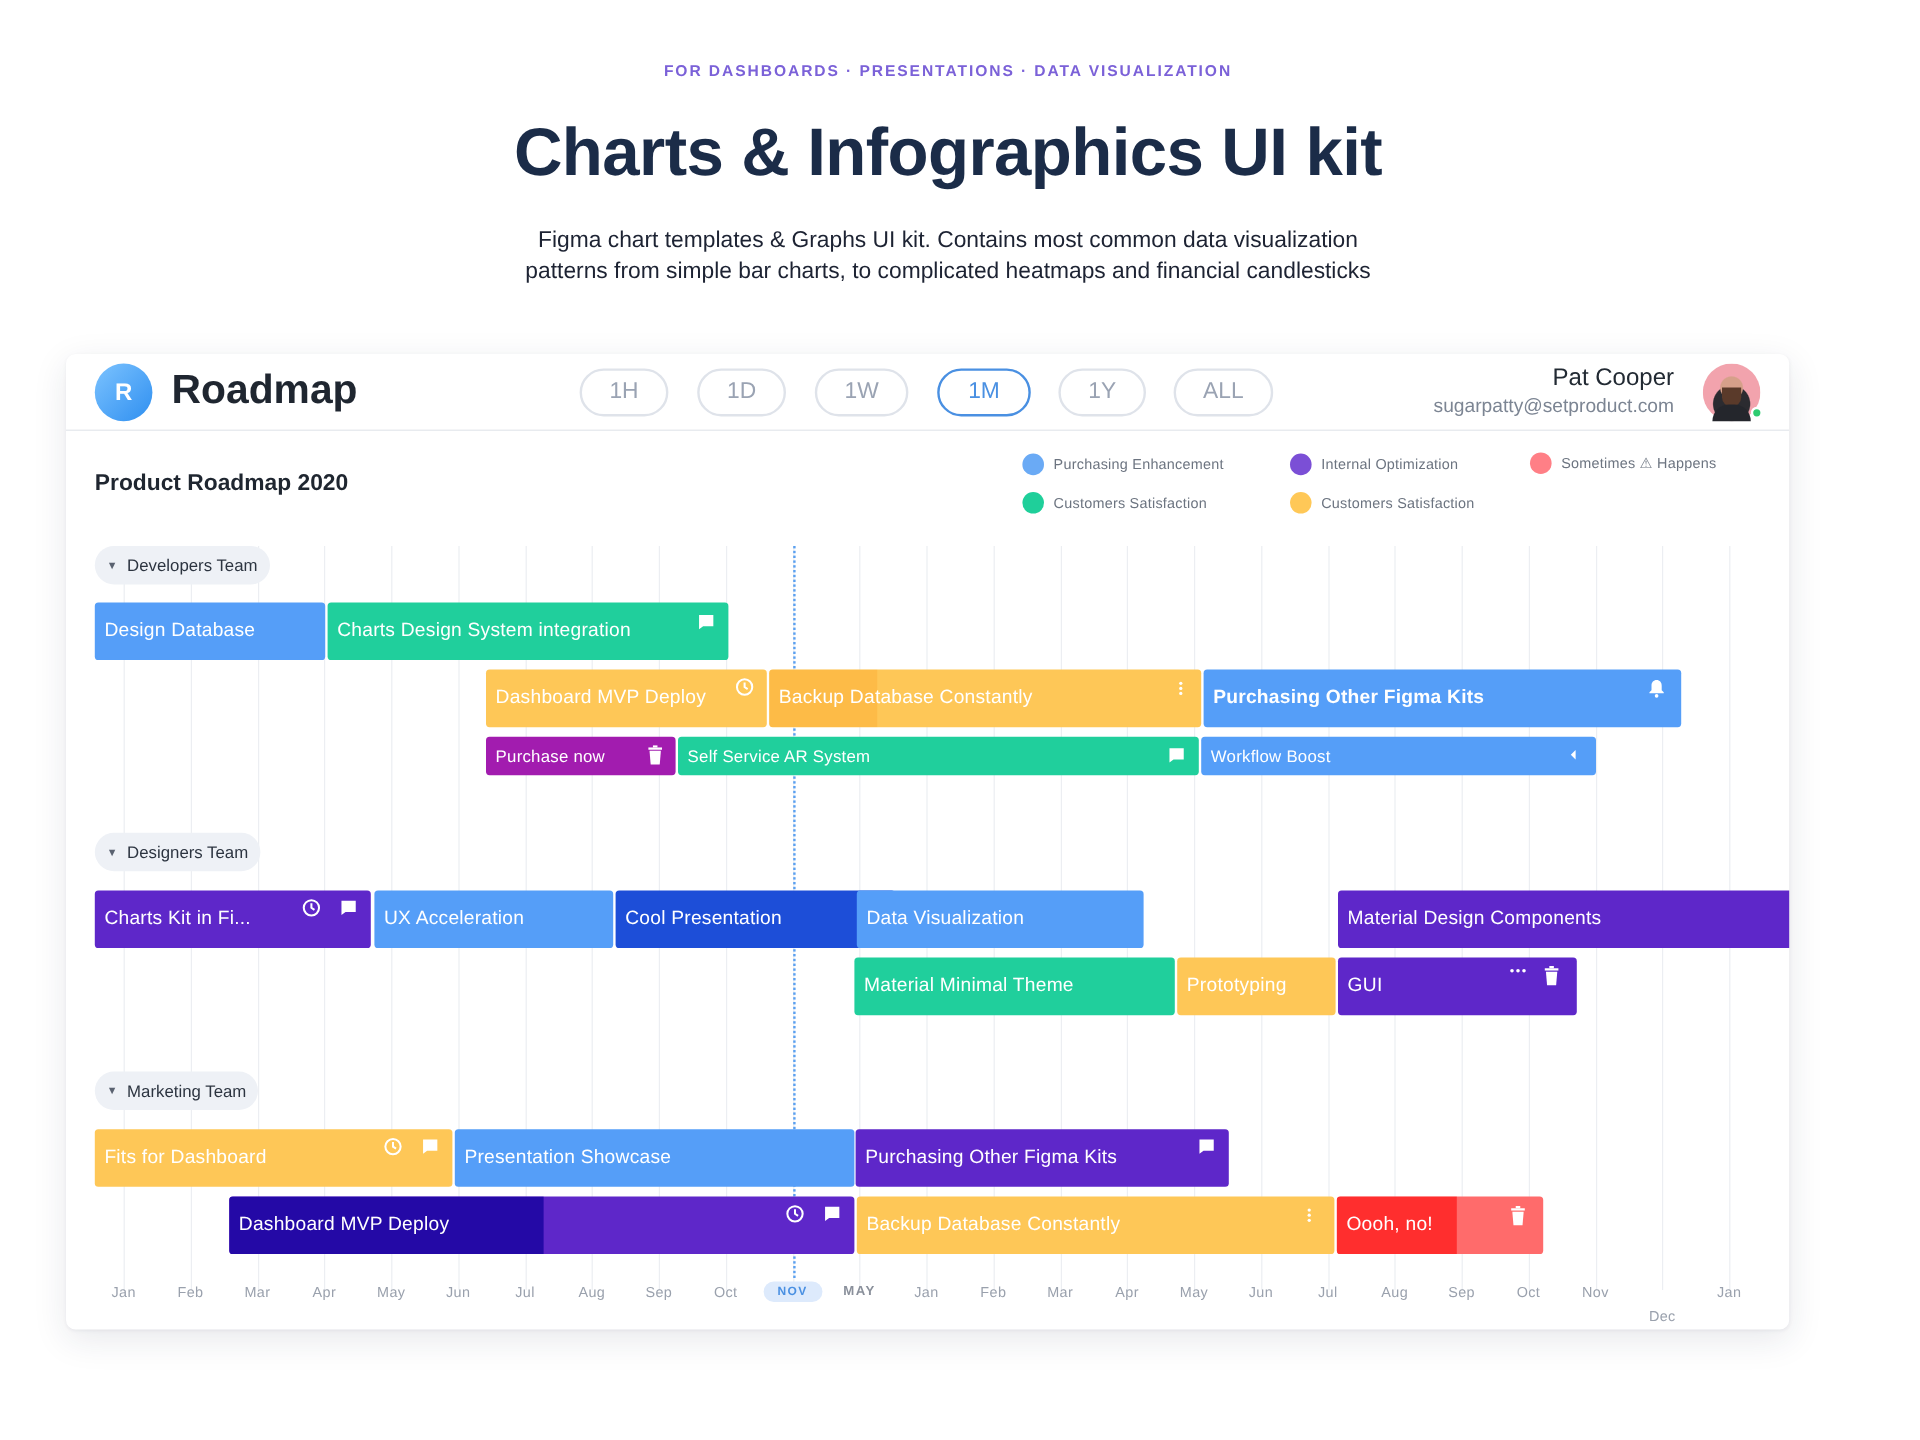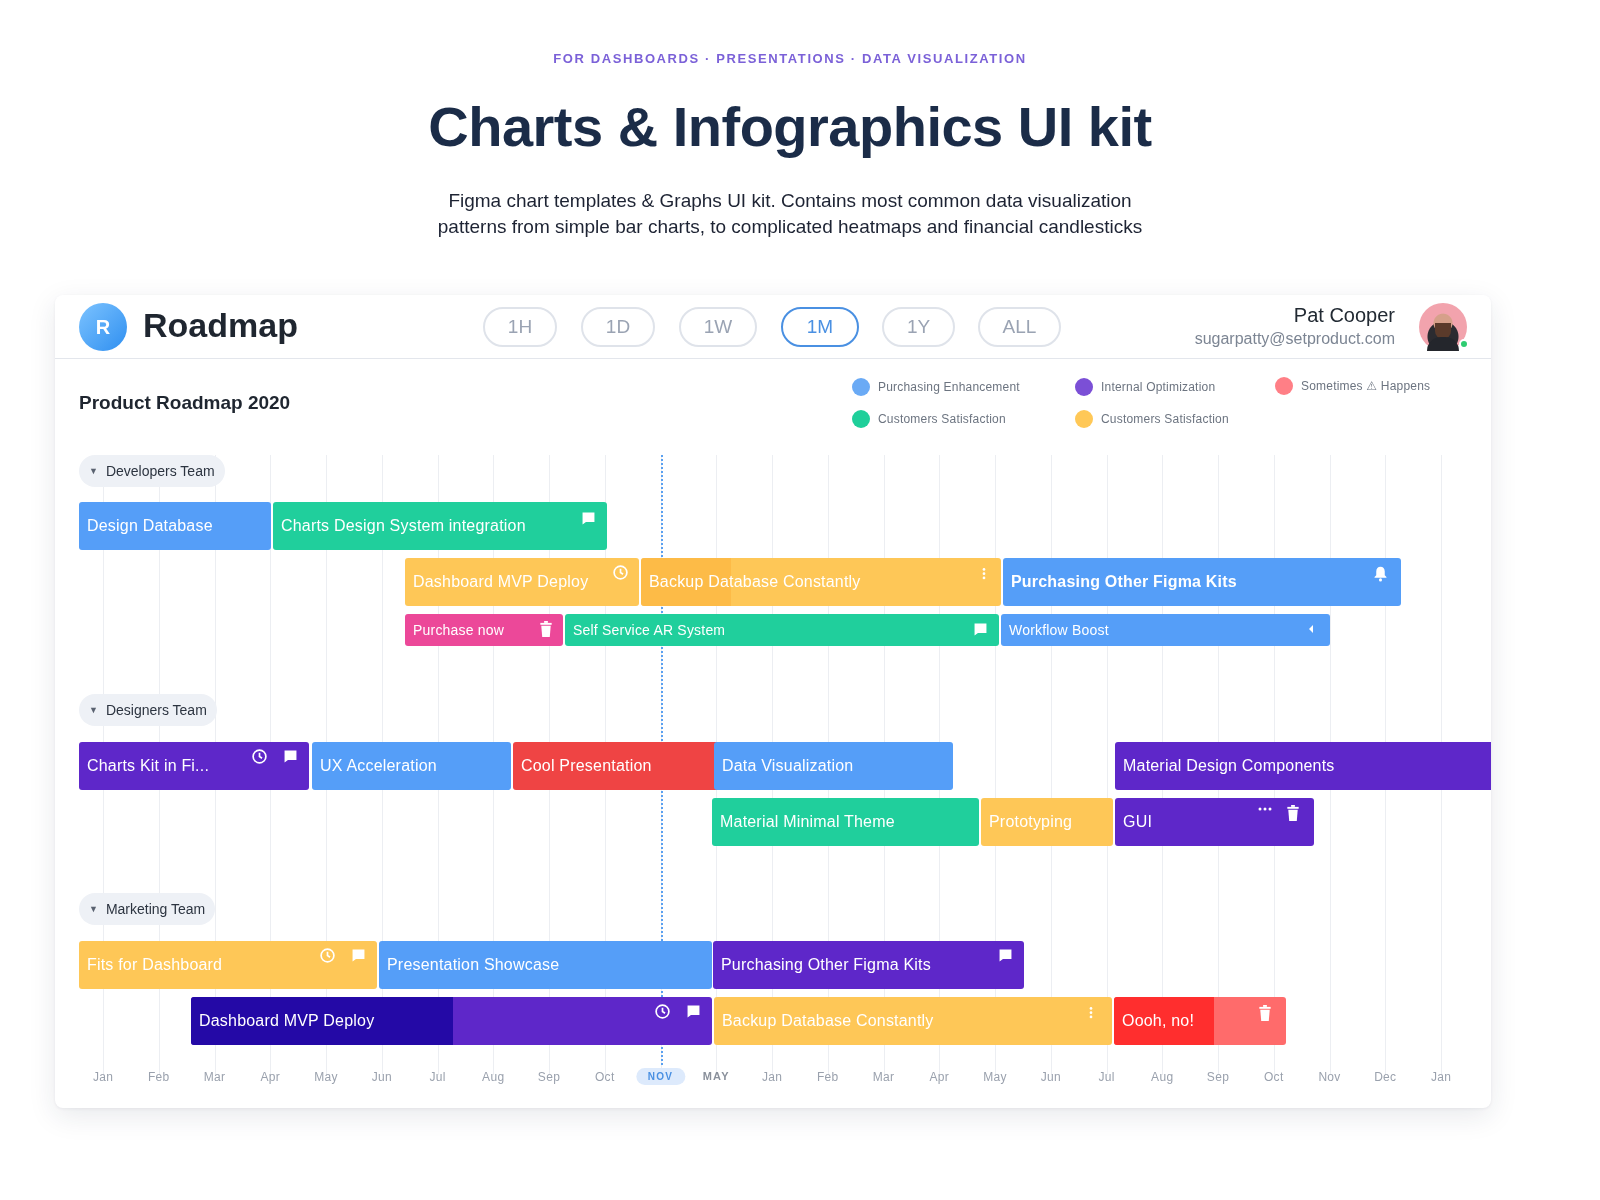--- a/index.html
+++ b/index.html
@@ -182,21 +182,21 @@
     <div class="icons" style="right:12px;top:7px">
         <span class="ico">
           <svg viewBox="0 0 20 20">
             <path d="M10 2c-3 0-5 2.3-5 5.5V12l-2 2v1h14v-1l-2-2V7.5C15 4.3 13 2 10 2z" fill="#fff"></path>
             <circle cx="10" cy="17.5" r="1.8" fill="#fff"></circle>
           </svg>
         </span>
       </div>
     </div>
 
-  <div class="bar small" style="left:350px;top:319px;width:158px;background:#ec4899">
+  <div class="bar small" style="left:350px;top:319px;width:158px;background:#a21caf">
       <span class="label">Purchase now</span>
     <div class="icons">
         <span class="ico" style="width:14px">
           <svg viewBox="0 0 14 18">
             <rect x="1" y="2" width="12" height="2" fill="#fff"></rect>
             <rect x="5" y="0" width="4" height="2" fill="#fff"></rect>
             <path d="M2 5h10l-1 12H3z" fill="#fff"></path>
           </svg>
         </span>
       </div>
@@ -239,21 +239,21 @@
         <span class="ico">
           <svg viewBox="0 0 20 20">
             <path d="M3 3h14v11H7l-4 3z" fill="#fff"></path>
           </svg>
         </span>
       </div>
     </div>
   <div class="bar" style="left:257px;top:447px;width:199px;background:#559ef8">
       <span class="label">UX Acceleration</span>
     </div>
-  <div class="bar" style="left:458px;top:447px;width:233px;background:#ef4444">
+  <div class="bar" style="left:458px;top:447px;width:233px;background:#1d4ed8">
       <span class="label">Cool Presentation</span>
     </div>
   <div class="bar" style="left:1060px;top:447px;width:390px;background:#5e27c9">
       <span class="label">Material Design Components</span>
     </div>
   <div class="bar" style="left:659px;top:447px;width:239px;background:#559ef8">
       <span class="label">Data Visualization</span>
     </div>
 
   <div class="bar" style="left:657px;top:503px;width:267px;background:#20cf9c">
@@ -377,16 +377,16 @@
       <div class="month" style="left: 772.75px;">Feb</div>
       <div class="month" style="left: 828.5px;">Mar</div>
       <div class="month" style="left: 884.25px;">Apr</div>
       <div class="month" style="left: 940px;">May</div>
       <div class="month" style="left: 995.75px;">Jun</div>
       <div class="month" style="left: 1051.5px;">Jul</div>
       <div class="month" style="left: 1107.25px;">Aug</div>
       <div class="month" style="left: 1163px;">Sep</div>
       <div class="month" style="left: 1218.75px;">Oct</div>
       <div class="month" style="left: 1274.5px;">Nov</div>
-      <div class="month" style="left: 1330.25px;">Dec</div>
+      <div class="month" style="left: 1330.25px; margin-top: 20px;">Dec</div>
       <div class="month" style="left: 1386px;">Jan</div>
     </div>
 </div>
 
 </body></html>

